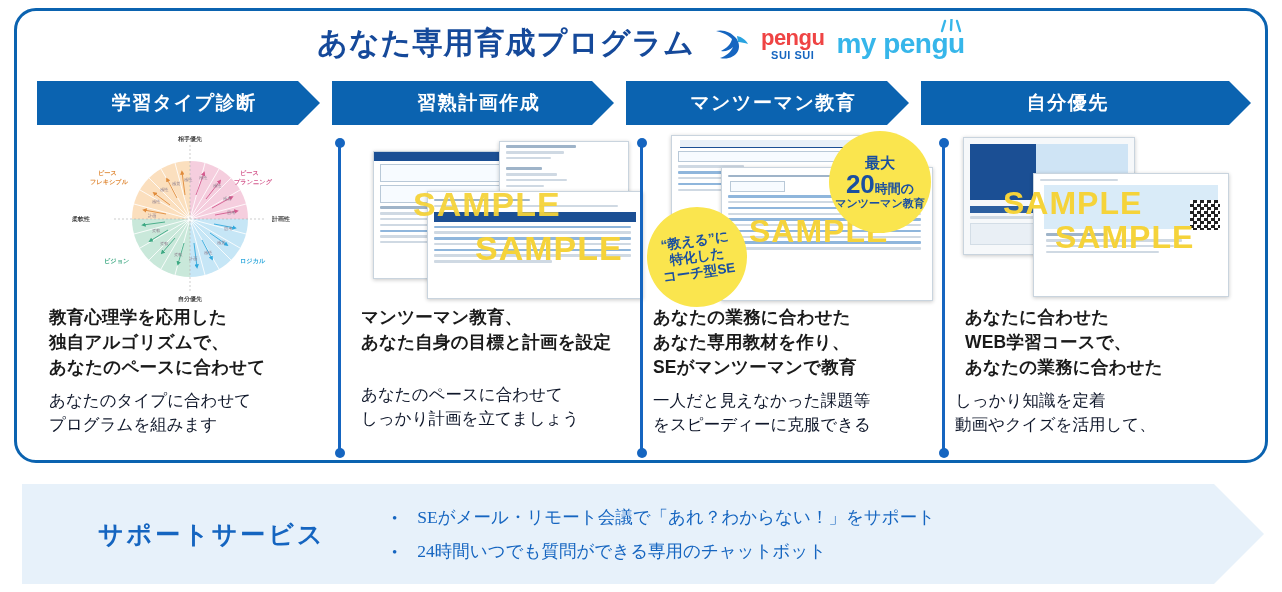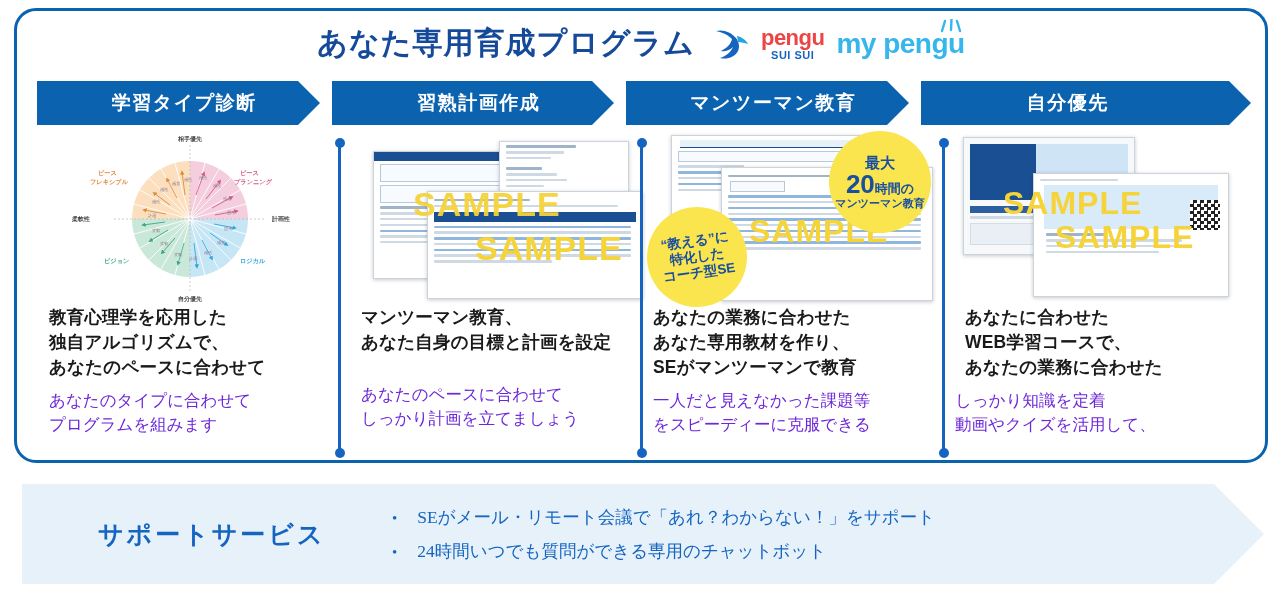--- a/index.html
+++ b/index.html
@@ -75,21 +75,21 @@
     display: flex;
   }
   .col { position: relative; width: 302px; padding: 0 10px; }
   .col-visual { height: 172px; position: relative; }
   .col-head {
     font-size: 17.5px; font-weight: 700; color: #1a1a1a;
     line-height: 1.42; letter-spacing: 0.2px;
   }
   .col-sub {
     margin-top: 9px;
-    font-size: 16.5px; color: #6d28d9; line-height: 1.5;
+    font-size: 16.5px; color: #0f172a; line-height: 1.5;
     font-family: "Liberation Serif", "DejaVu Serif", serif;
   }
   .col.c2 .col-head, .col.c2 .col-sub,
   .col.c4 .col-head, .col.c4 .col-sub { padding-left: 10px; }
 
   
   .divider {
     position: absolute; right: 0px; top: 10px;
     width: 3px; height: 310px; background: #1565c0;
   }

